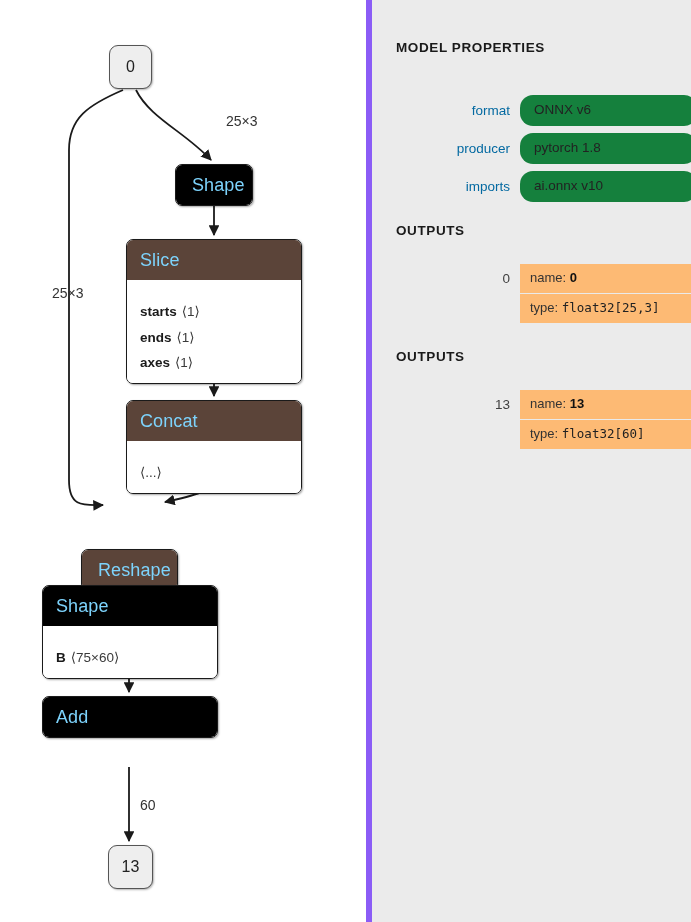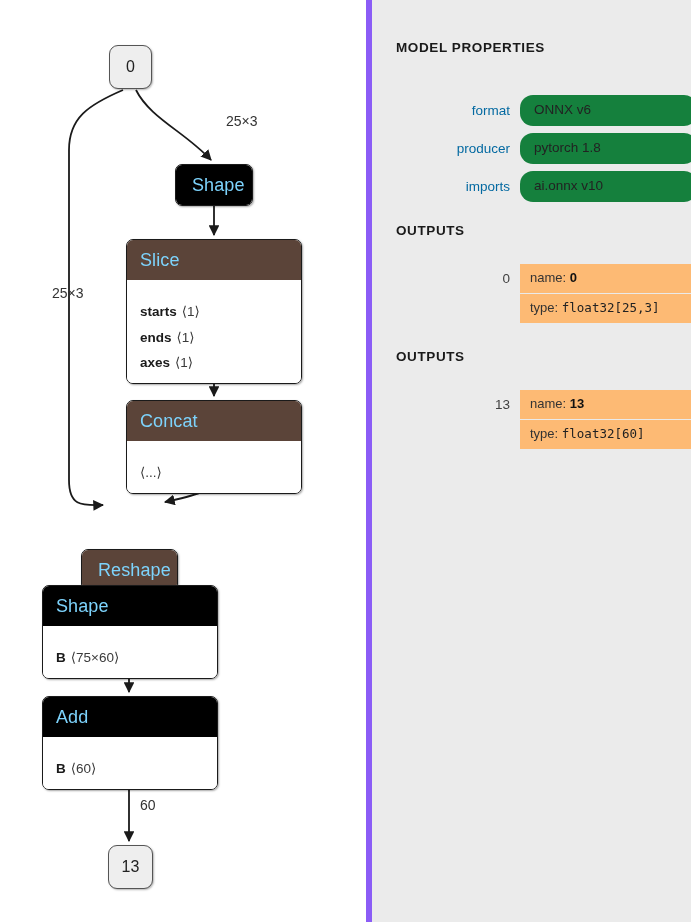--- a/index.html
+++ b/index.html
@@ -216,23 +216,20 @@
         <div class="node-header brown">Reshape</div>
       </div>
       <div class="node" style="left: 42px; top: 585px; width: 176px;">
         <div class="node-header dark">Shape</div>
         <div class="node-body">
           <div class="attr-row"><span class="attr-name">B</span><span class="attr-val">⟨75×60⟩</span></div>
         </div>
       </div>
       <div class="node" style="left: 42px; top: 696px; width: 176px;">
         <div class="node-header dark">Add</div>
-        <div class="node-body">
-          <div class="attr-row"><span class="attr-name">B</span><span class="attr-val">⟨60⟩</span></div>
-        </div>
       </div>
       <div class="io-node" style="left: 108px; top: 845px; width: 45px; height: 44px;">
         <span>13</span>
       </div>
     </div>
   <div id="edge-label-layer">
       <div class="edge-label" style="left: 226px; top: 113px;">25×3</div>
       <div class="edge-label" style="left: 52px; top: 285px;">25×3</div>
       <div class="edge-label" style="left: 140px; top: 797px;">60</div>
     </div>

